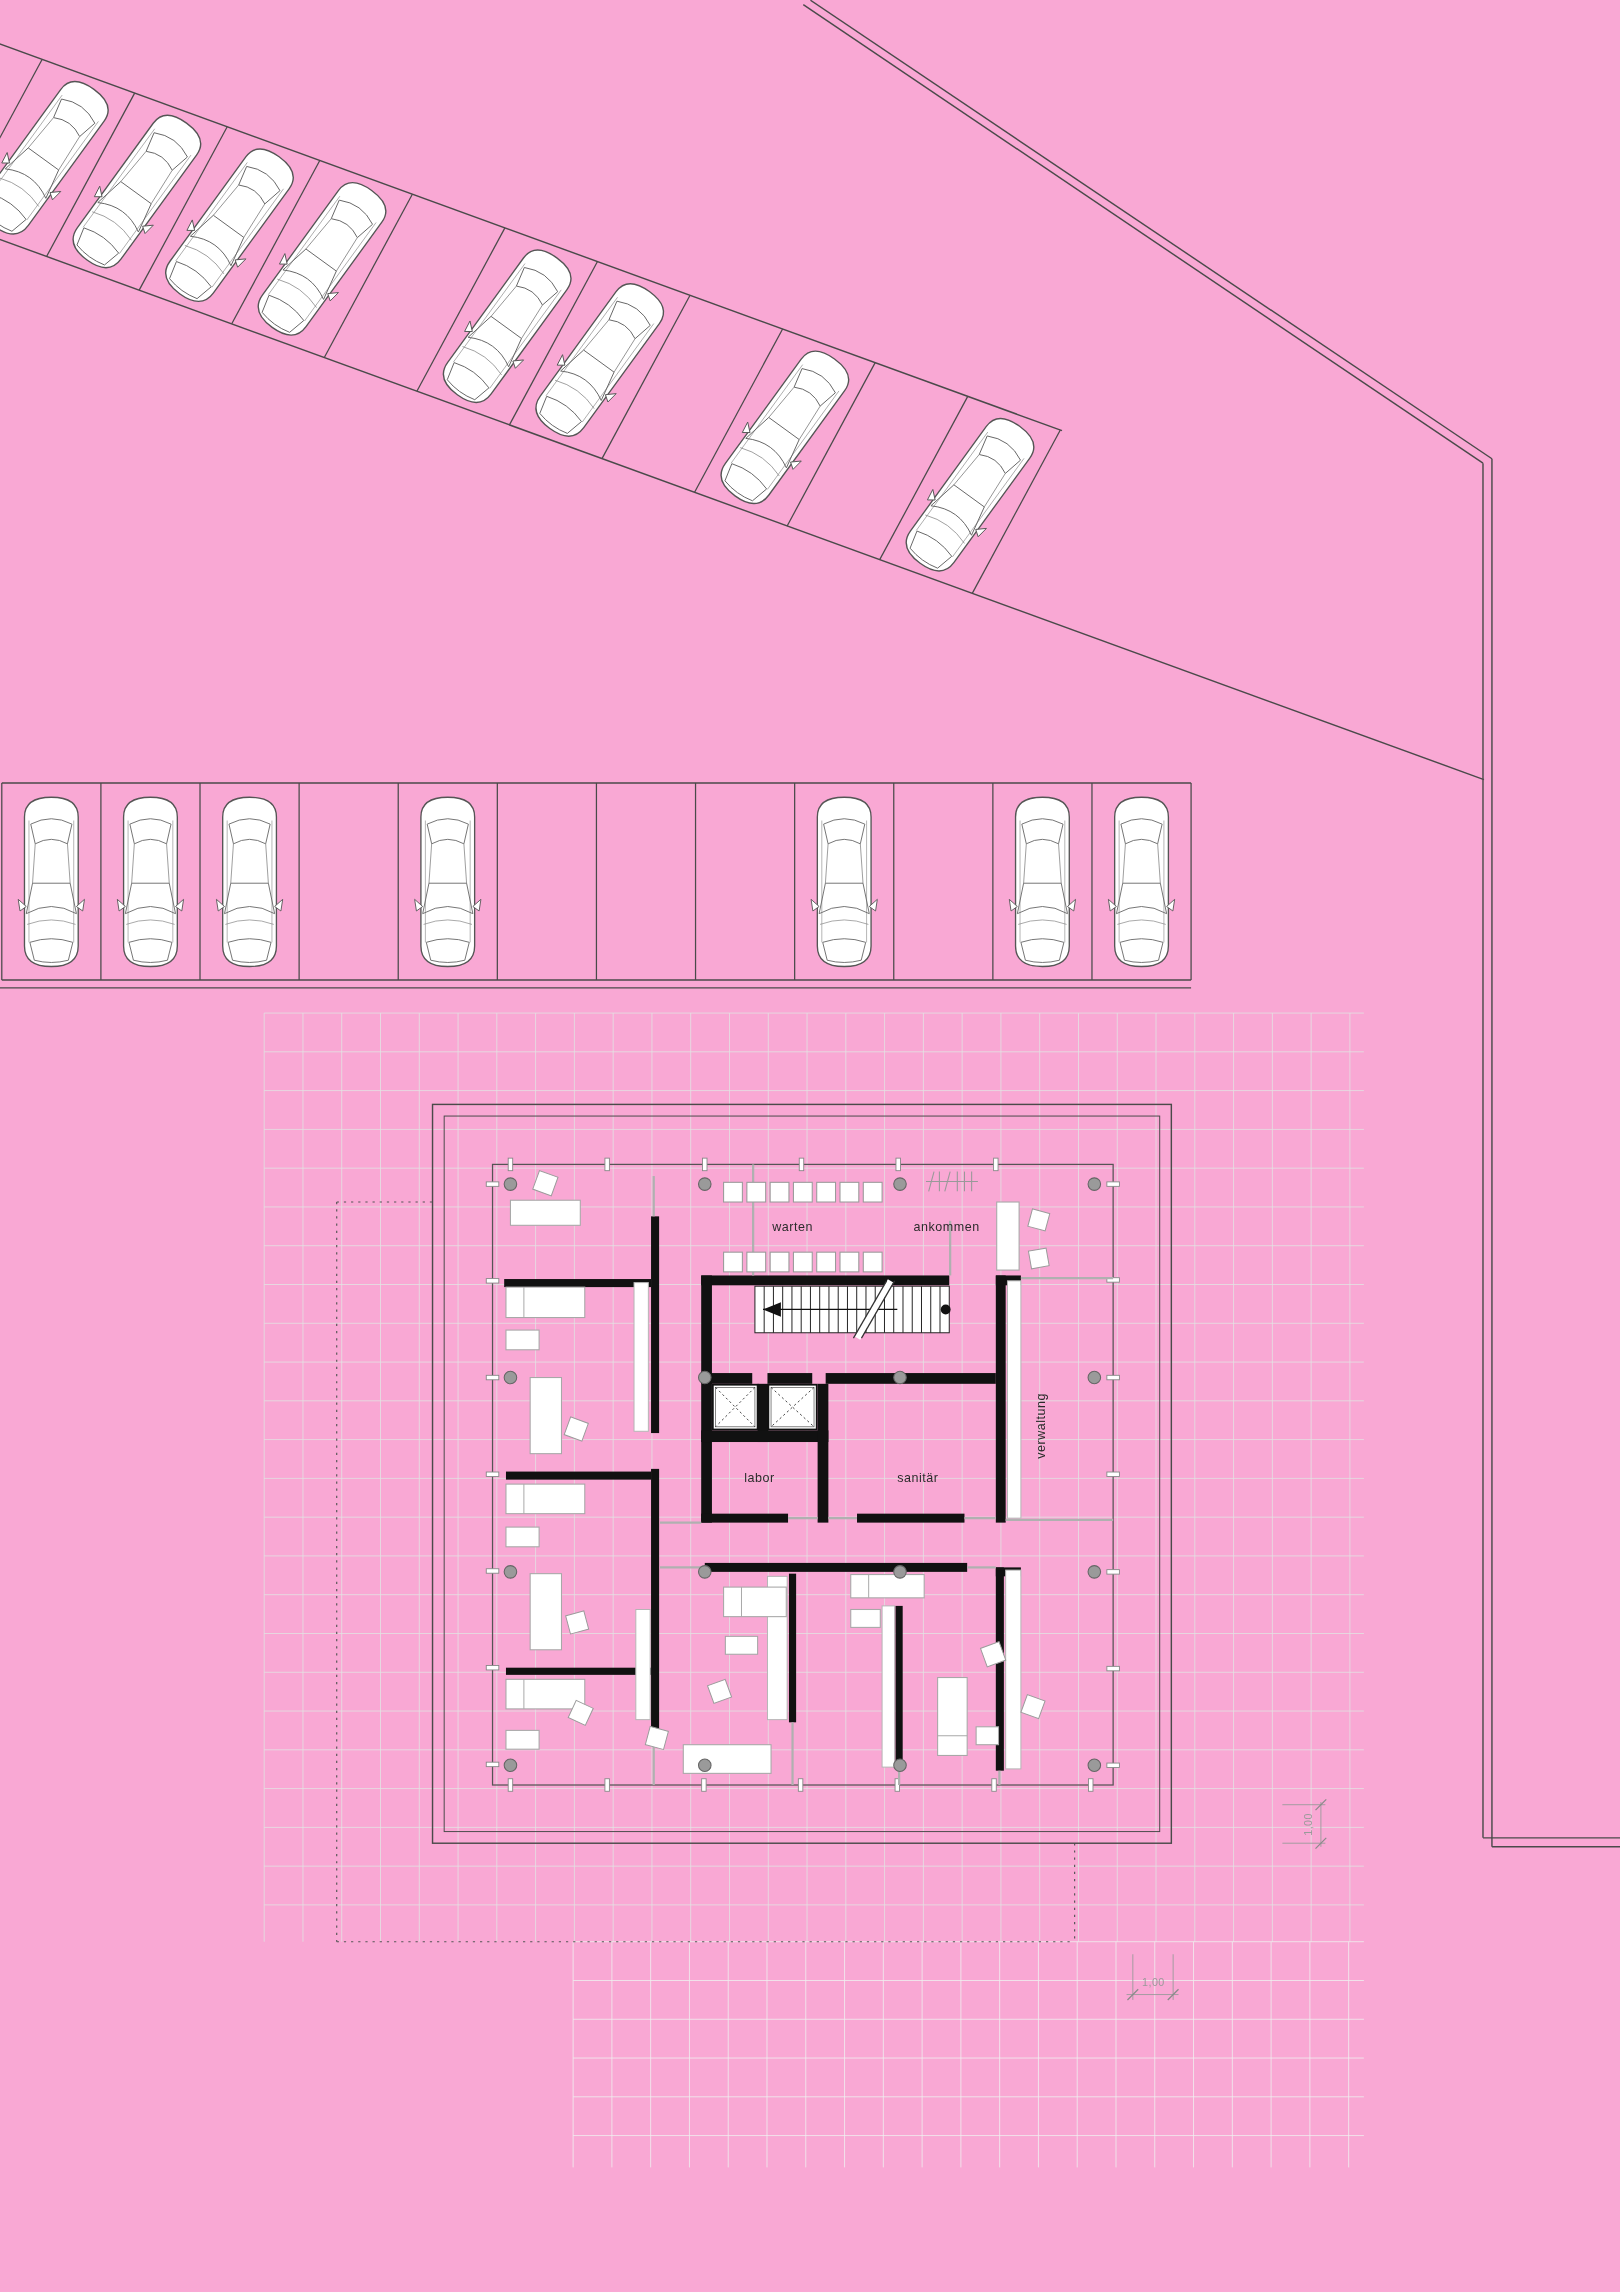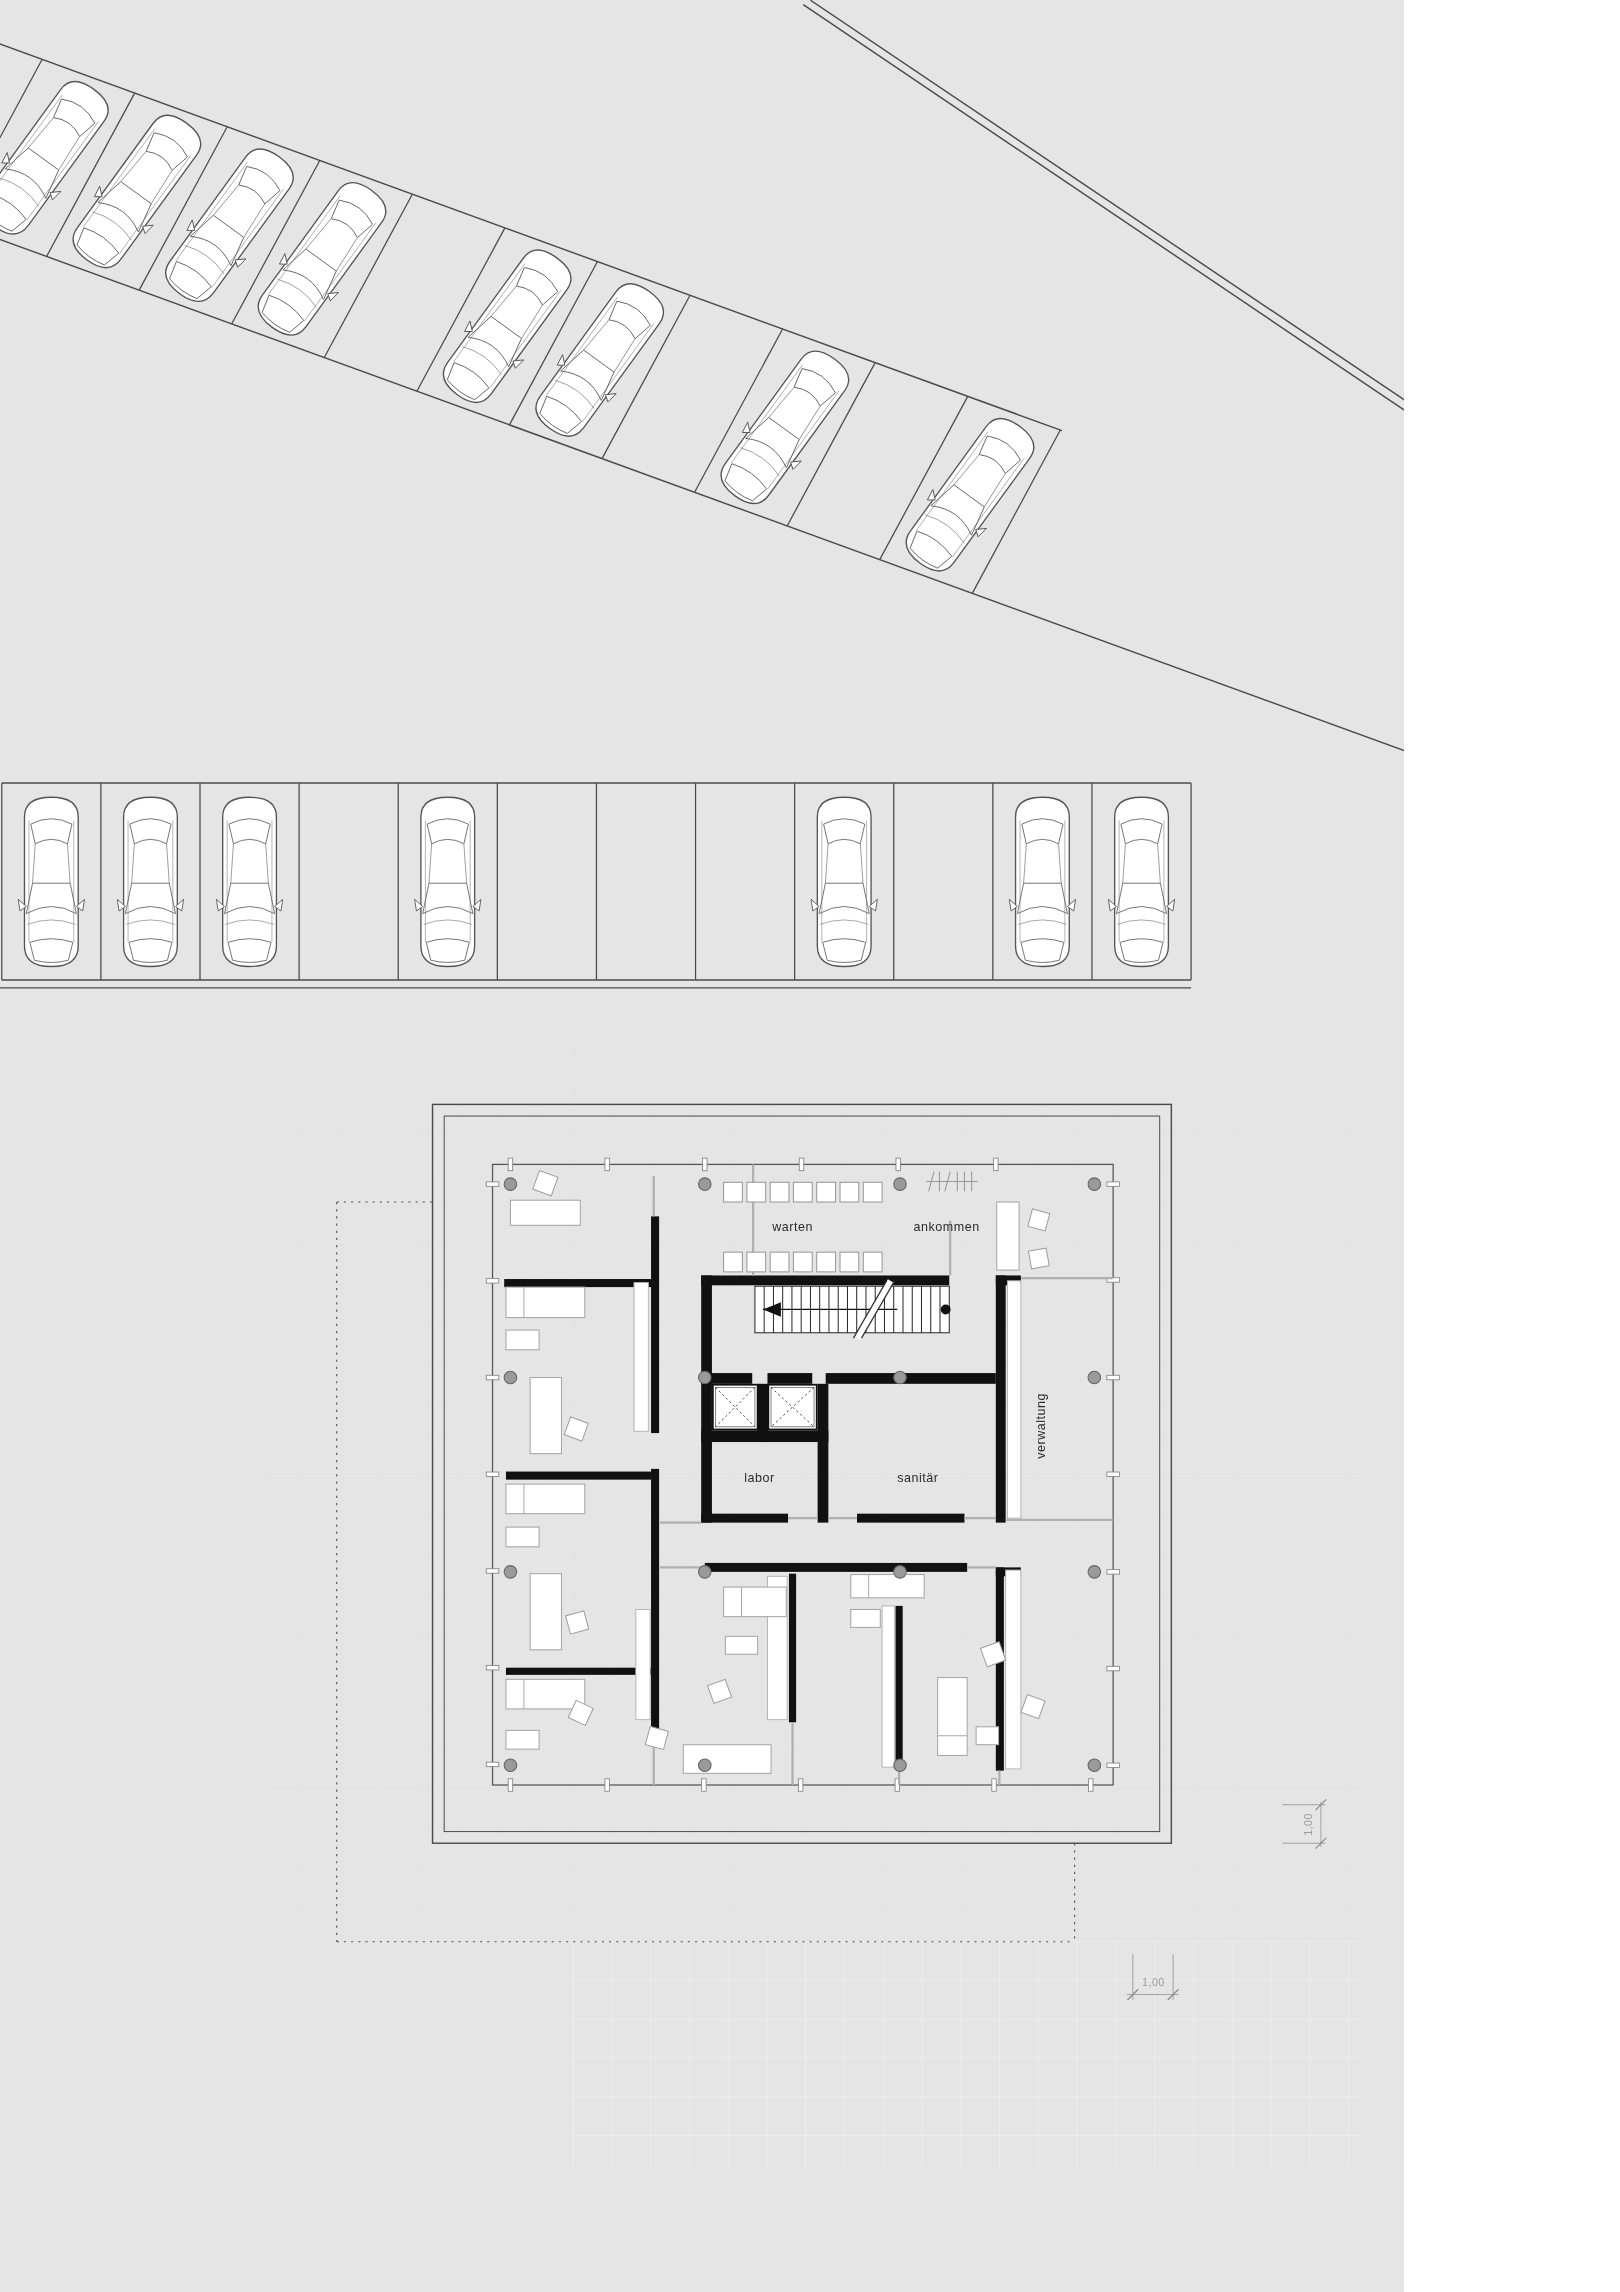--- a/index.html
+++ b/index.html
@@ -1,16 +1,16 @@
 <!DOCTYPE html>
 <html style="font-size:14.3px"><head>
 <meta charset="utf-8">
 <style>
   html,body{margin:0;padding:0;background:#ffffff;}
-  .stage{position:relative;width:1404px;height:2293px;background:#e5e5e5;overflow:hidden;}
+  .stage{position:relative;width:1620px;height:2293px;background:#f9a8d4;overflow:hidden;}
   svg{display:block;}
   .lbl{font-family:"Liberation Sans",sans-serif;font-size:14px;fill:#2b2b2b;letter-spacing:.6px;}
   .dim{font-family:"Liberation Sans",sans-serif;font-size:12px;fill:#9a9a9a;letter-spacing:.5px;}
 </style>
 </head>
 <body>
 
 <div class="stage">
   <svg id="drawing" width="1620" height="2293" viewBox="0 0 1809 2560">
     <defs>

